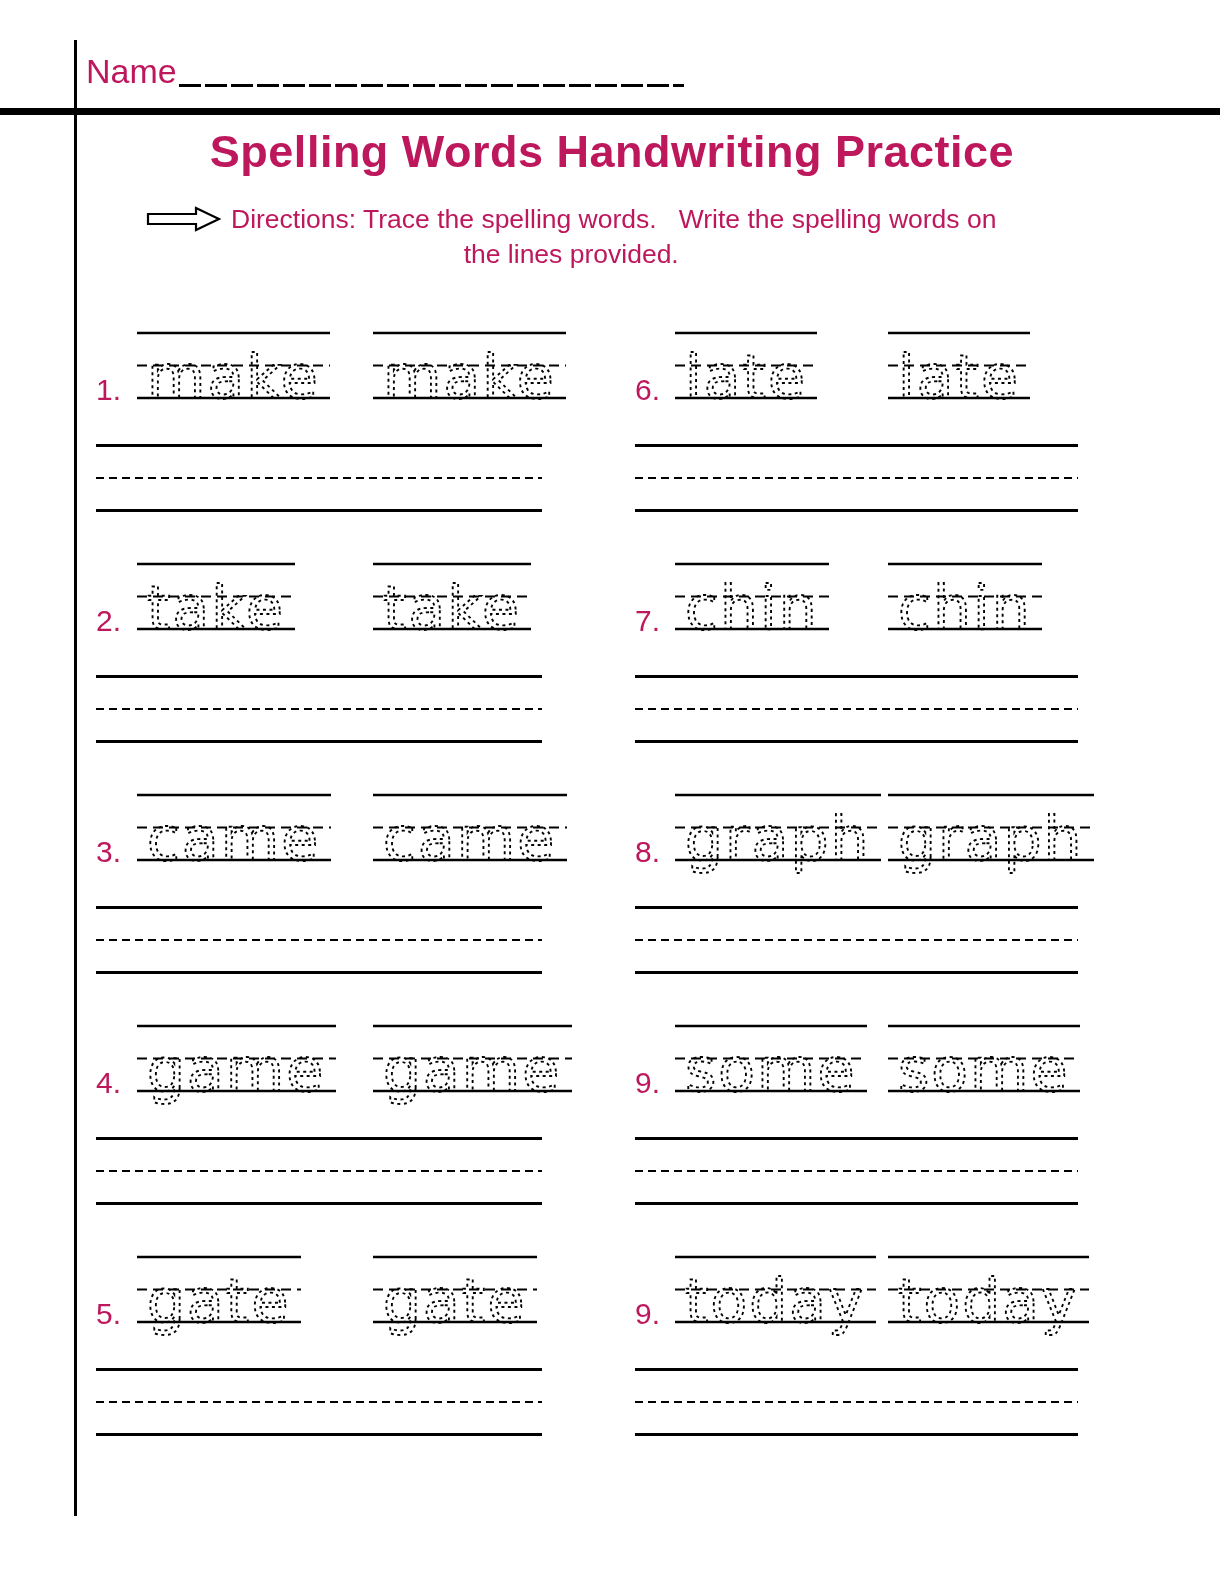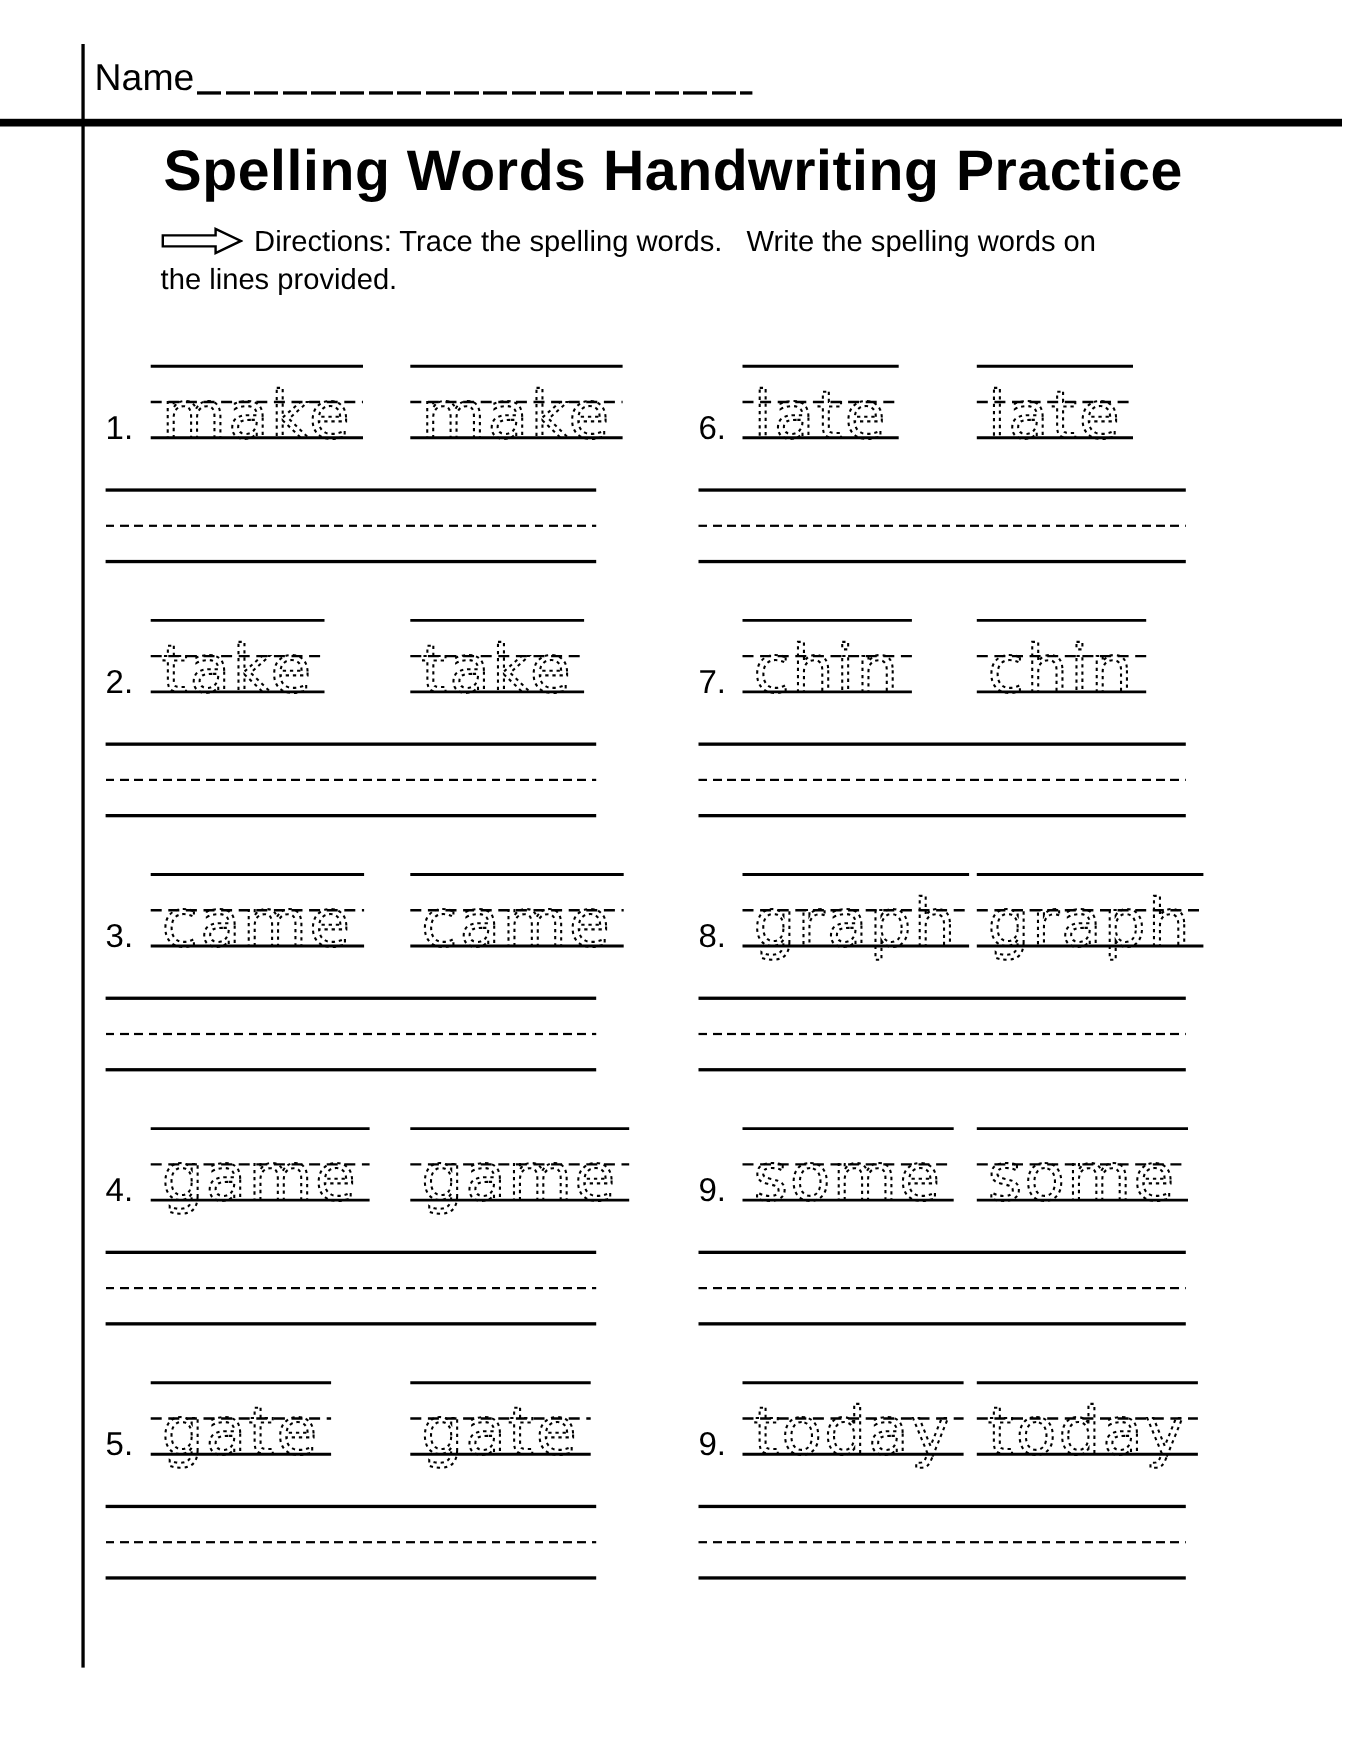--- a/index.html
+++ b/index.html
@@ -1,34 +1,34 @@
 <!DOCTYPE html>
 <html><head>
 <meta charset="utf-8">
 <style>
   html,body{margin:0;padding:0;background:#e8e8e8;}
   .page{
     position:relative;width:1224px;height:1584px;background:#ffffff;
-    font-family:"Liberation Sans",sans-serif;color:#000000;overflow:hidden;margin:0 auto;
+    font-family:"Liberation Sans",sans-serif;color:#be185d;overflow:hidden;margin:0 auto;
   }
   .margin-line{position:absolute;left:74px;top:40px;width:3px;height:1476px;background:#000;}
   .name-row{position:absolute;left:86px;top:52px;font-size:34px;white-space:nowrap;}
   .name-underline{
     display:inline-block;width:505px;height:3px;margin-left:2px;vertical-align:-4px;
     background:repeating-linear-gradient(90deg,#000 0 22px,transparent 22px 26px);
   }
   .top-rule{position:absolute;left:0;top:108px;width:1220px;height:7px;background:#000;}
   .page-title{
     position:absolute;left:0;top:126px;width:1224px;text-align:center;
-    font-size:52px;font-weight:bold;letter-spacing:.5px;
+    font-size:45px;font-weight:bold;letter-spacing:.5px;
   }
   .directions{position:absolute;left:146px;top:202px;font-size:26.5px;line-height:35px;}
   .dir-arrow{vertical-align:-5px;margin-right:10px;}
   .dir-l1{white-space:pre;margin-top:32px;}
-  .dir-l2{display:block;}
+  .dir-l2{display:block;text-align:center;}
   .col{position:absolute;top:331px;}
   .col-left{left:96px;width:446px;}
   .col-right{left:635px;width:443px;}
   .item{height:231px;}
   .trace-row{display:flex;align-items:flex-start;}
   .num{font-size:30px;line-height:1;padding-top:44px;flex:none;}
   .col-left  .num{width:41px;}
   .col-right .num{width:40px;}
   .slot{flex:none;}
   .col-left  .slot{width:236px;}

